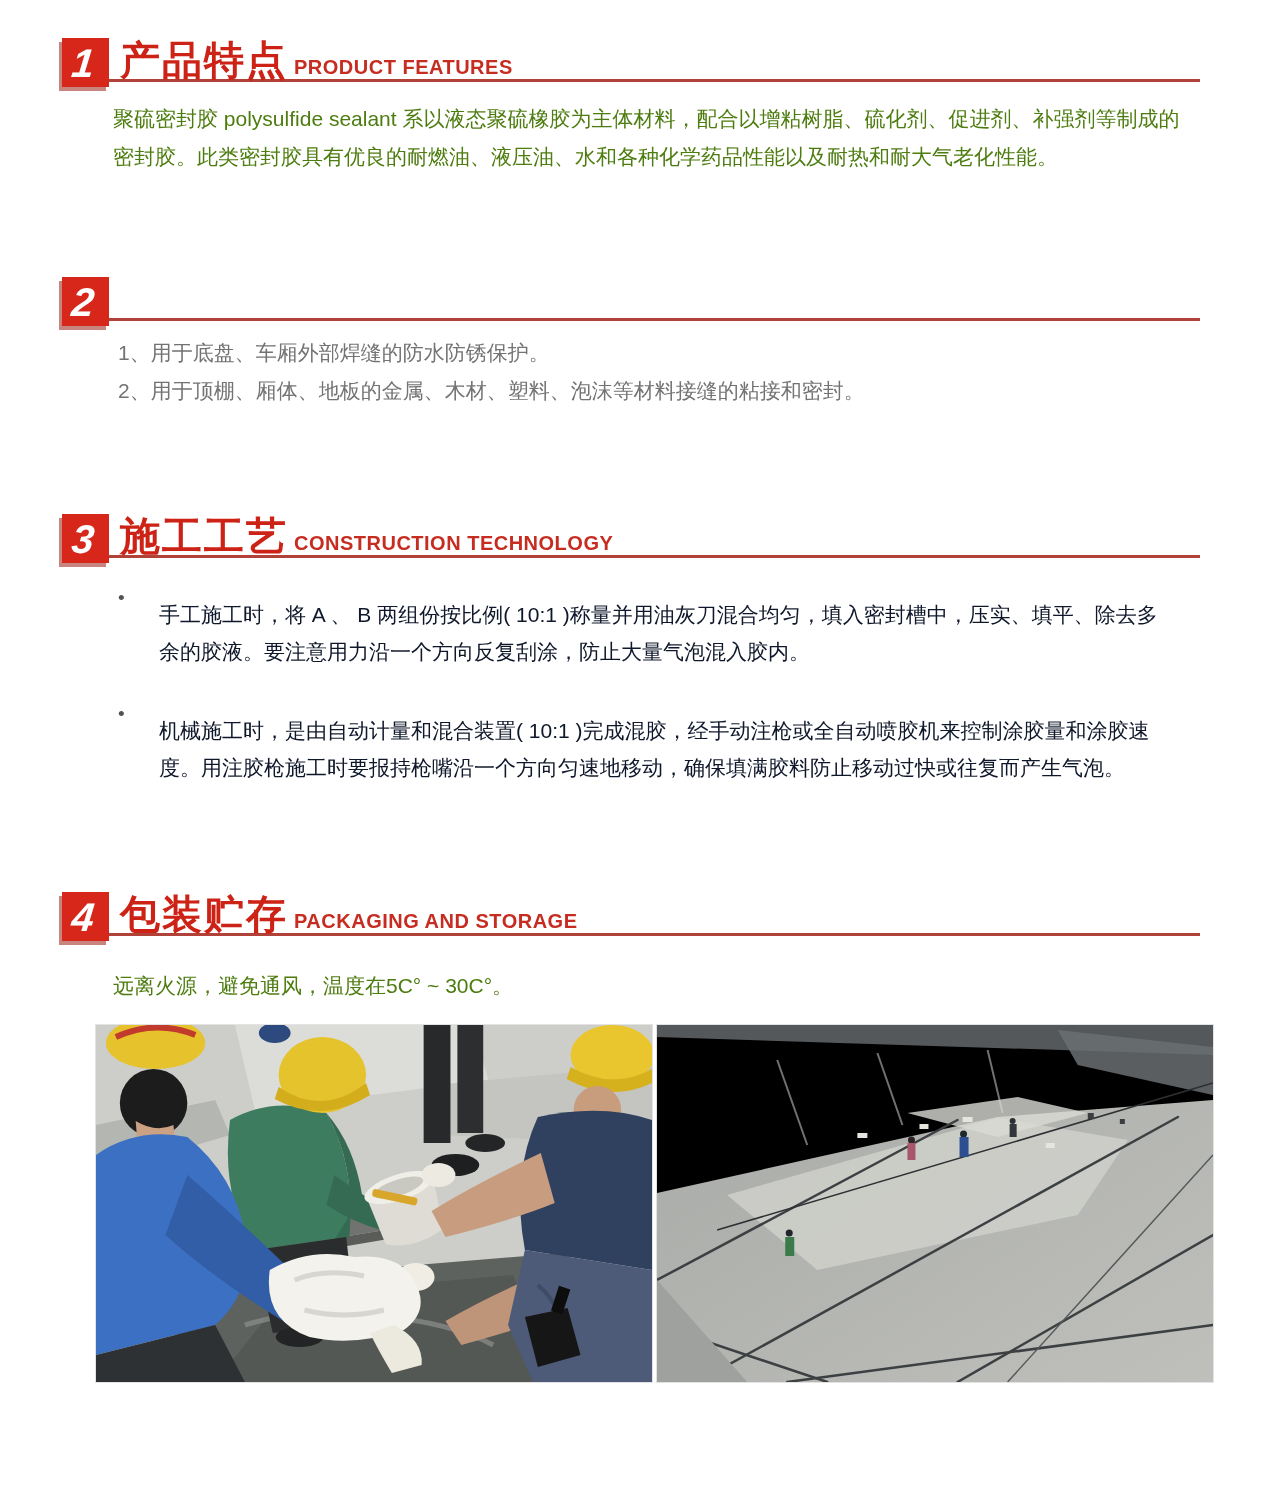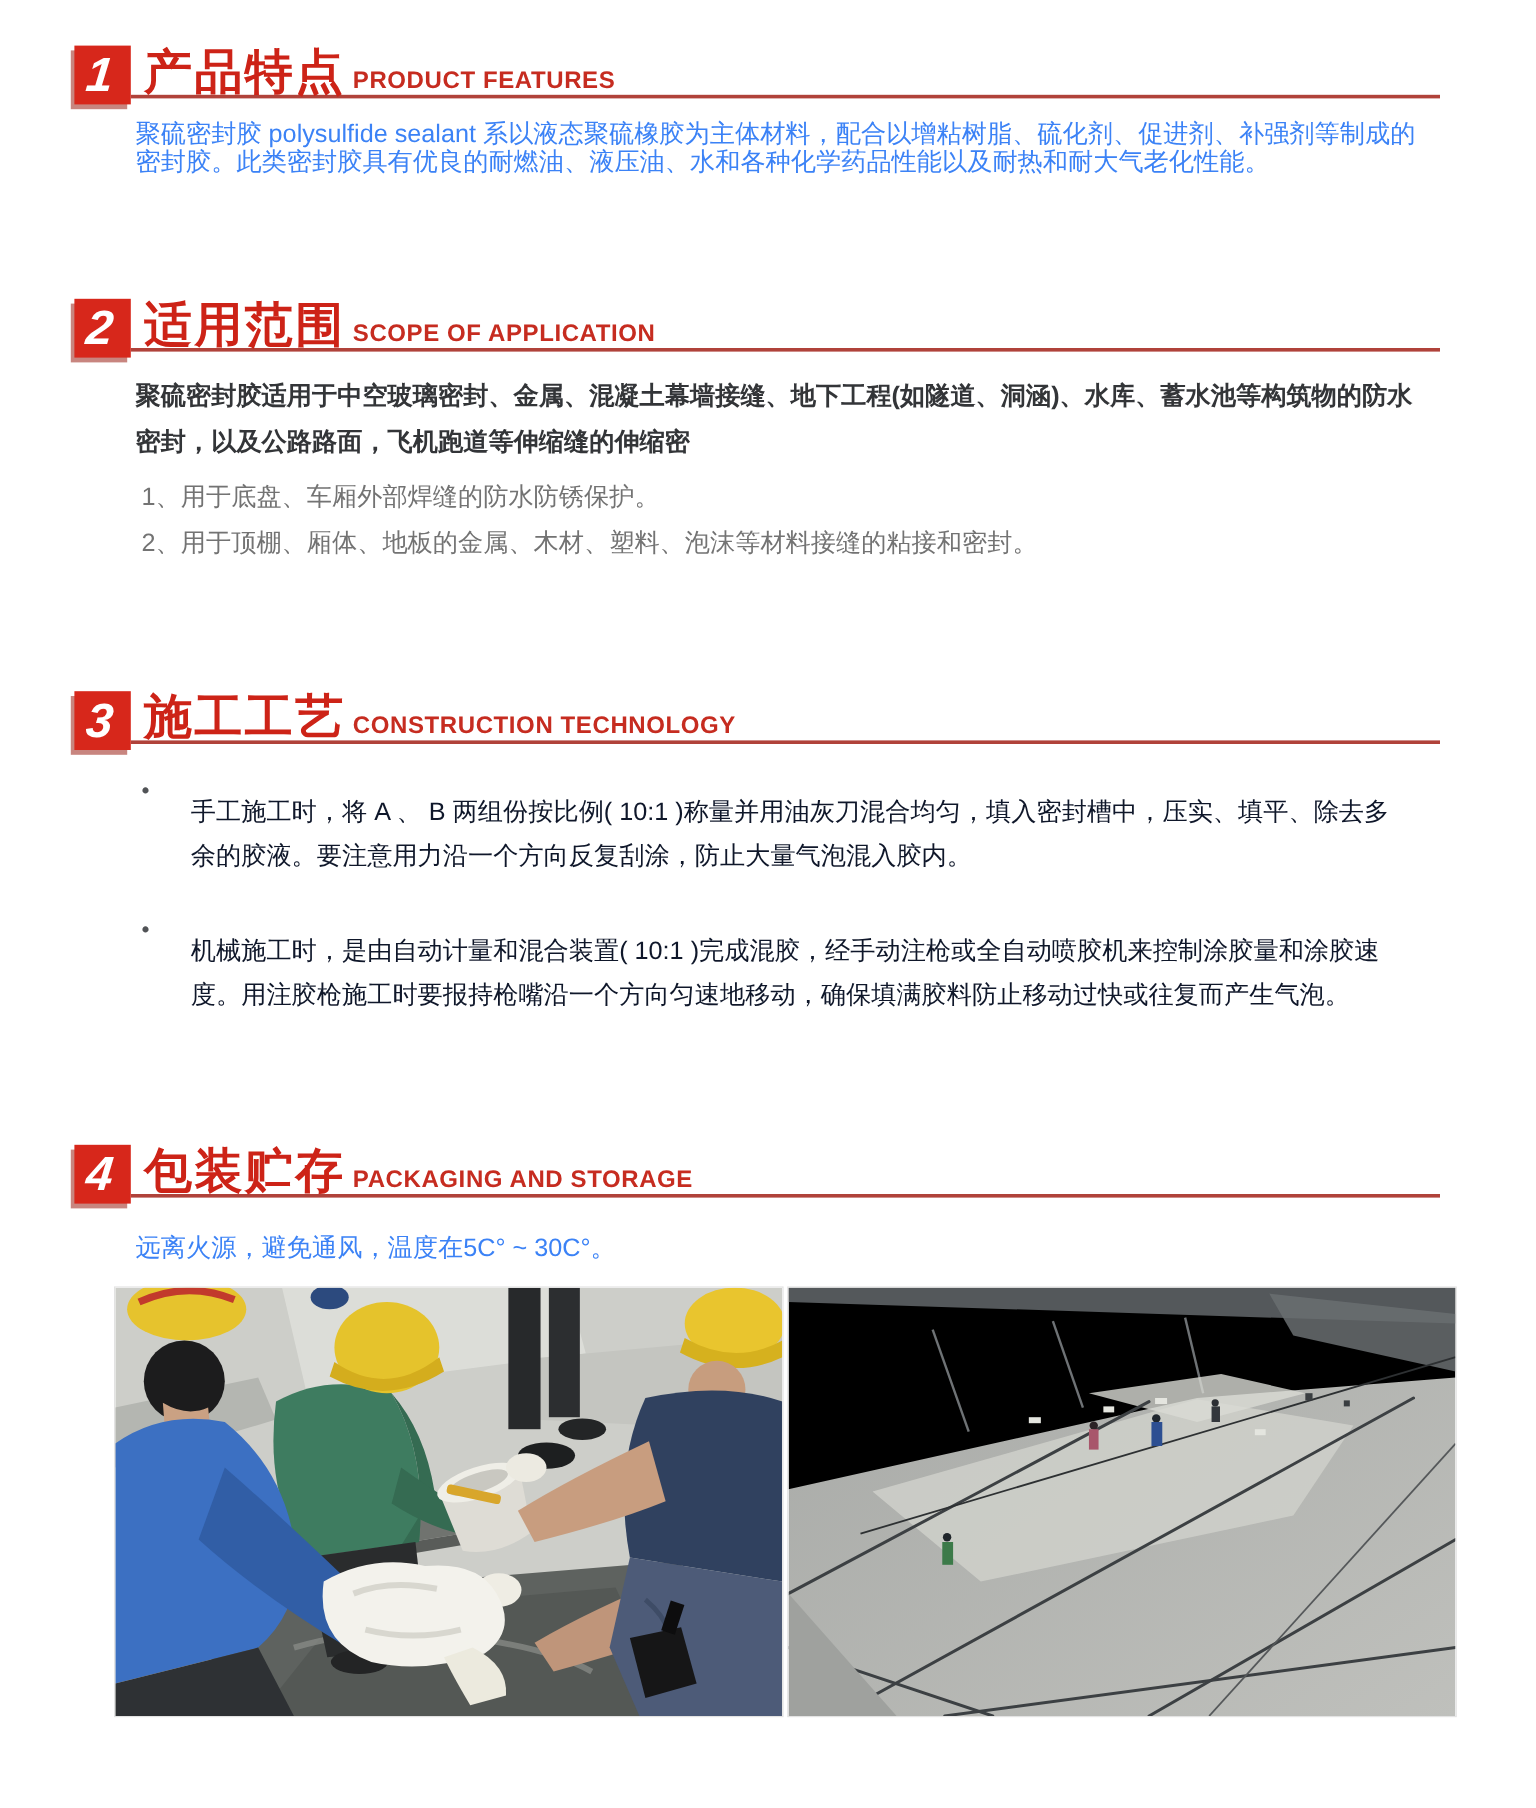--- a/index.html
+++ b/index.html
@@ -22,21 +22,21 @@
   }
   .num-box span{
     color:#fff;font-size:40px;font-weight:bold;font-style:italic;
     line-height:1;transform:skewX(-6deg) translateX(-2px);
   }
   .rule{position:absolute;left:47px;right:0;bottom:5px;height:3px;background:#b0423a;}
   .titles{position:absolute;left:58px;bottom:7px;display:flex;align-items:baseline;gap:6px;white-space:nowrap;}
   .zh{color:#cd2317;font-size:40px;font-weight:bold;line-height:1;letter-spacing:2px;}
   .en{color:#c62c20;font-size:20px;font-weight:bold;letter-spacing:0.5px;}
 
-  .body{font-size:21px;line-height:24px;color:#3b82f6;margin:0 92px 0 113px;}
+  .body{font-size:21px;line-height:38px;color:#4d7c0f;margin:0 92px 0 113px;}
   .para{margin-top:13px;}
   .lead{margin-top:14px;font-weight:bold;color:#333538;line-height:38px;}
   .list{margin-top:10px;}
   .li{line-height:34px;margin:0 92px 4px 118px;font-size:21px;color:#737373;}
   .bullets{margin:16px 92px 0 118px;}
   .bullet-row{display:flex;align-items:flex-start;}
   .bullet-row + .bullet-row{margin-top:8px;}
   .dot{flex:none;width:24px;font-size:19px;line-height:37px;color:#515356;}
   .bullet-text{flex:1;font-size:21px;line-height:37px;color:#0f172a;margin:17px;}
 
@@ -62,26 +62,21 @@
     </div>
     <p class="body para">聚硫密封胶 polysulfide sealant 系以液态聚硫橡胶为主体材料，配合以增粘树脂、硫化剂、促进剂、补强剂等制成的密封胶。此类密封胶具有优良的耐燃油、液压油、水和各种化学药品性能以及耐热和耐大气老化性能。</p>
   </section>
 
   <section class="sec s2">
     <div class="sec-header">
       <div class="num-box">
         <span>2</span>
       </div>
       <div class="rule"></div>
-      <div class="titles">
-        <span class="zh">适用范围</span>
-        <span class="en">SCOPE OF APPLICATION</span>
-      </div>
-    </div>
-    <p class="body lead">聚硫密封胶适用于中空玻璃密封、金属、混凝土幕墙接缝、地下工程(如隧道、洞涵)、水库、蓄水池等构筑物的防水密封，以及公路路面，飞机跑道等伸缩缝的伸缩密</p>
+    </div>
     <div class="list">
       <p class="li">1、用于底盘、车厢外部焊缝的防水防锈保护。</p>
       <p class="li">2、用于顶棚、厢体、地板的金属、木材、塑料、泡沫等材料接缝的粘接和密封。</p>
     </div>
   </section>
 
   <section class="sec s3">
     <div class="sec-header">
       <div class="num-box">
         <span>3</span>

